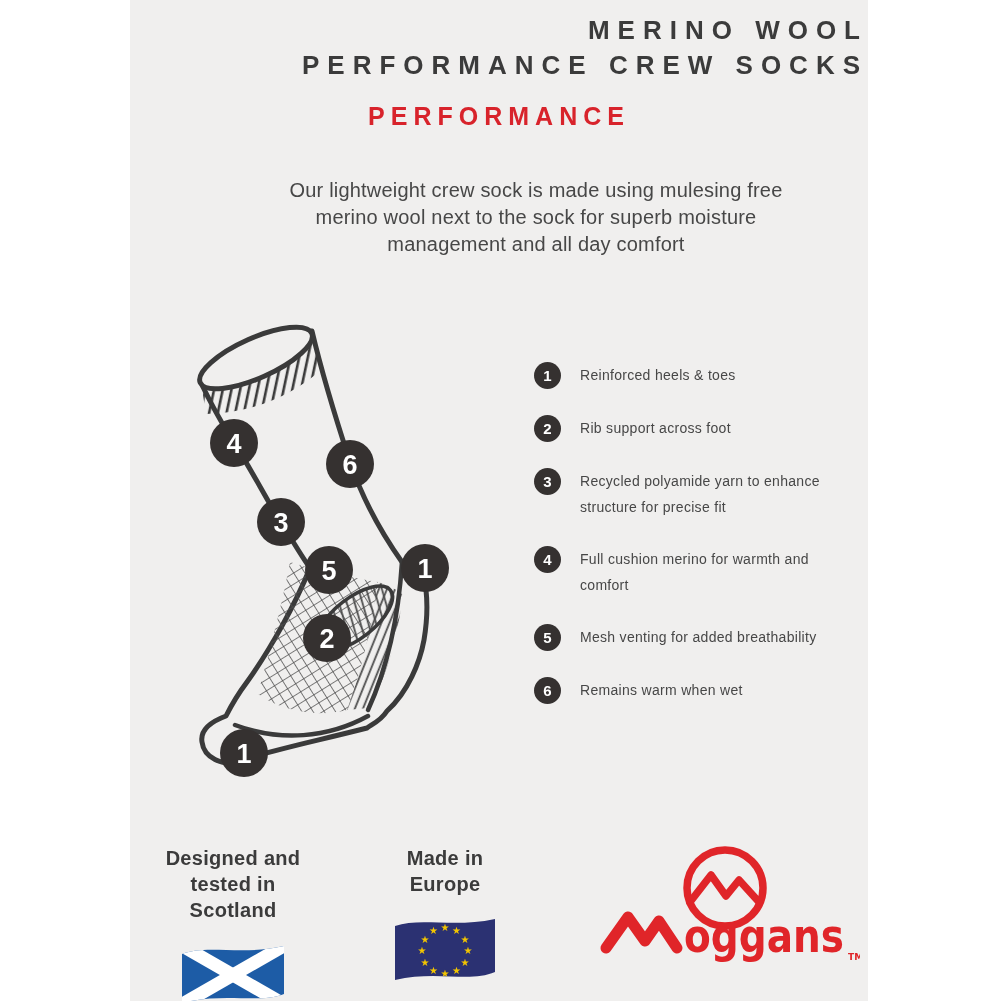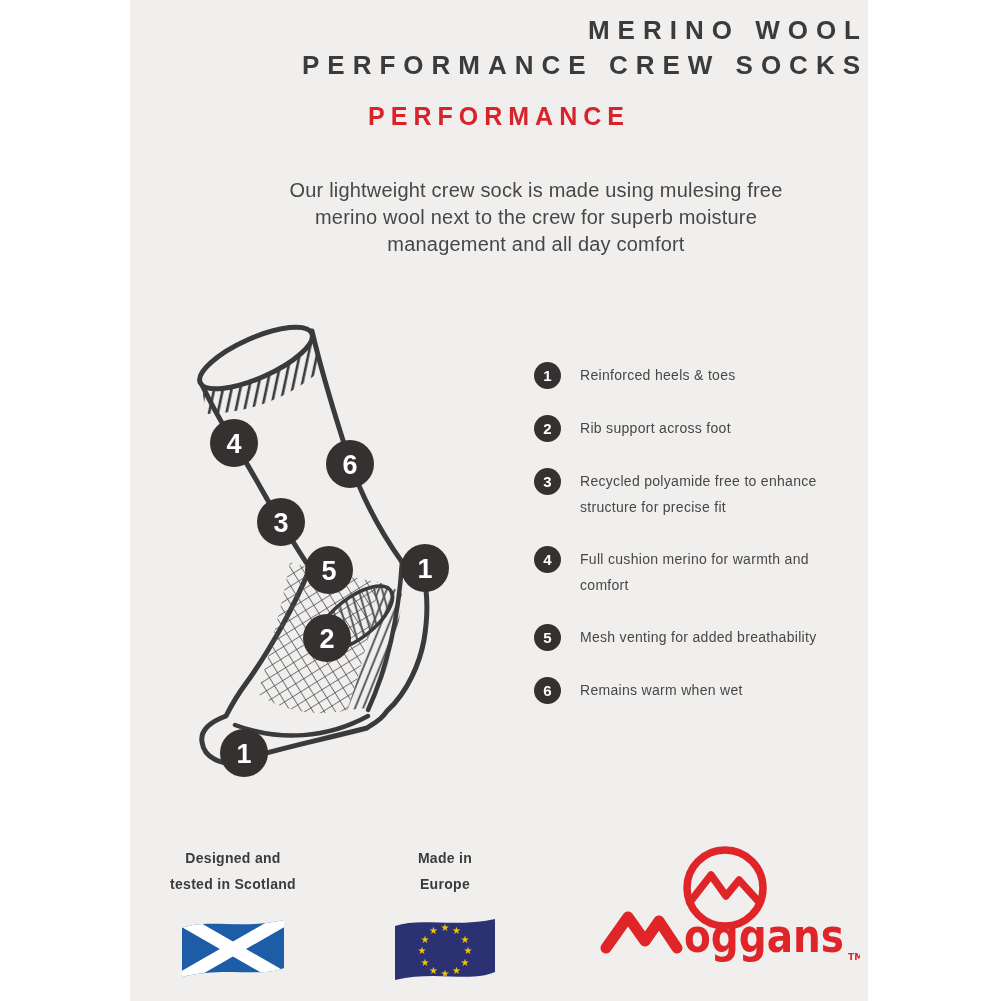--- a/index.html
+++ b/index.html
@@ -18,42 +18,42 @@
   .diagram { position:absolute; left:10px; top:310px; width:390px; height:480px; }
 
   .features { position:absolute; left:404px; top:362px; width:300px; list-style:none; }
   .feature { display:flex; align-items:flex-start; margin-bottom:26px; }
   .feature-num { flex:0 0 auto; width:27px; height:27px; border-radius:50%;
                  background:#353130; color:#ffffff; font-weight:bold; font-size:15px;
                  display:flex; align-items:center; justify-content:center; margin-right:19px; }
   .feature-text { font-size:14px; line-height:26px; color:#474747; letter-spacing:0.3px; padding-top:0px; }
 
   .footer-block { position:absolute; top:845px; text-align:center; }
-  .footer-label { font-weight:bold; font-size:14px; line-height:26px; color:#3b3b3b; letter-spacing:0.3px; }
+  .footer-label { font-weight:bold; font-size:20px; line-height:26px; color:#3b3b3b; letter-spacing:0.3px; }
   .flag { margin-top:17px; }
   .scotland-block { left:18px; width:170px; }
   .europe-block { left:245px; width:140px; }
   .brand-block { position:absolute; left:468px; top:842px; width:262px; height:150px; }
 </style>
 </head>
 <body>
 
 <div class="page">
   <div class="panel">
 
     <div class="title">
       <div>MERINO WOOL</div>
       <div>PERFORMANCE CREW SOCKS</div>
     </div>
 
     <div class="subtitle">PERFORMANCE</div>
 
     <div class="description">
       <div>Our lightweight crew sock is made using mulesing free</div>
-      <div>merino wool next to the crew for superb moisture</div>
+      <div>merino wool next to the sock for superb moisture</div>
       <div>management and all day comfort</div>
     </div>
 
     <svg class="diagram" viewBox="0 0 390 480" width="390" height="480">
       <defs>
         <pattern id="ribs" width="8.5" height="8.5" patternUnits="userSpaceOnUse" patternTransform="rotate(12)">
           <line x1="4" y1="-1" x2="4" y2="10" stroke="#3a3a3a" stroke-width="2.6"></line>
         </pattern>
         <pattern id="mesh" width="9.5" height="9.5" patternUnits="userSpaceOnUse" patternTransform="rotate(-32)">
           <path d="M0,0 L0,9.5 M0,0 L9.5,0" stroke="#4f4f4f" stroke-width="1.5" fill="none"></path>
@@ -119,21 +119,21 @@
       <li class="feature">
         <span class="feature-num">1</span>
         <span class="feature-text">Reinforced heels &amp; toes</span>
       </li>
       <li class="feature">
         <span class="feature-num">2</span>
         <span class="feature-text">Rib support across foot</span>
       </li>
       <li class="feature">
         <span class="feature-num">3</span>
-        <span class="feature-text">Recycled polyamide free to enhance structure for precise fit</span>
+        <span class="feature-text">Recycled polyamide yarn to enhance structure for precise fit</span>
       </li>
       <li class="feature">
         <span class="feature-num">4</span>
         <span class="feature-text">Full cushion merino for warmth and comfort</span>
       </li>
       <li class="feature">
         <span class="feature-num">5</span>
         <span class="feature-text">Mesh venting for added breathability</span>
       </li>
       <li class="feature">

